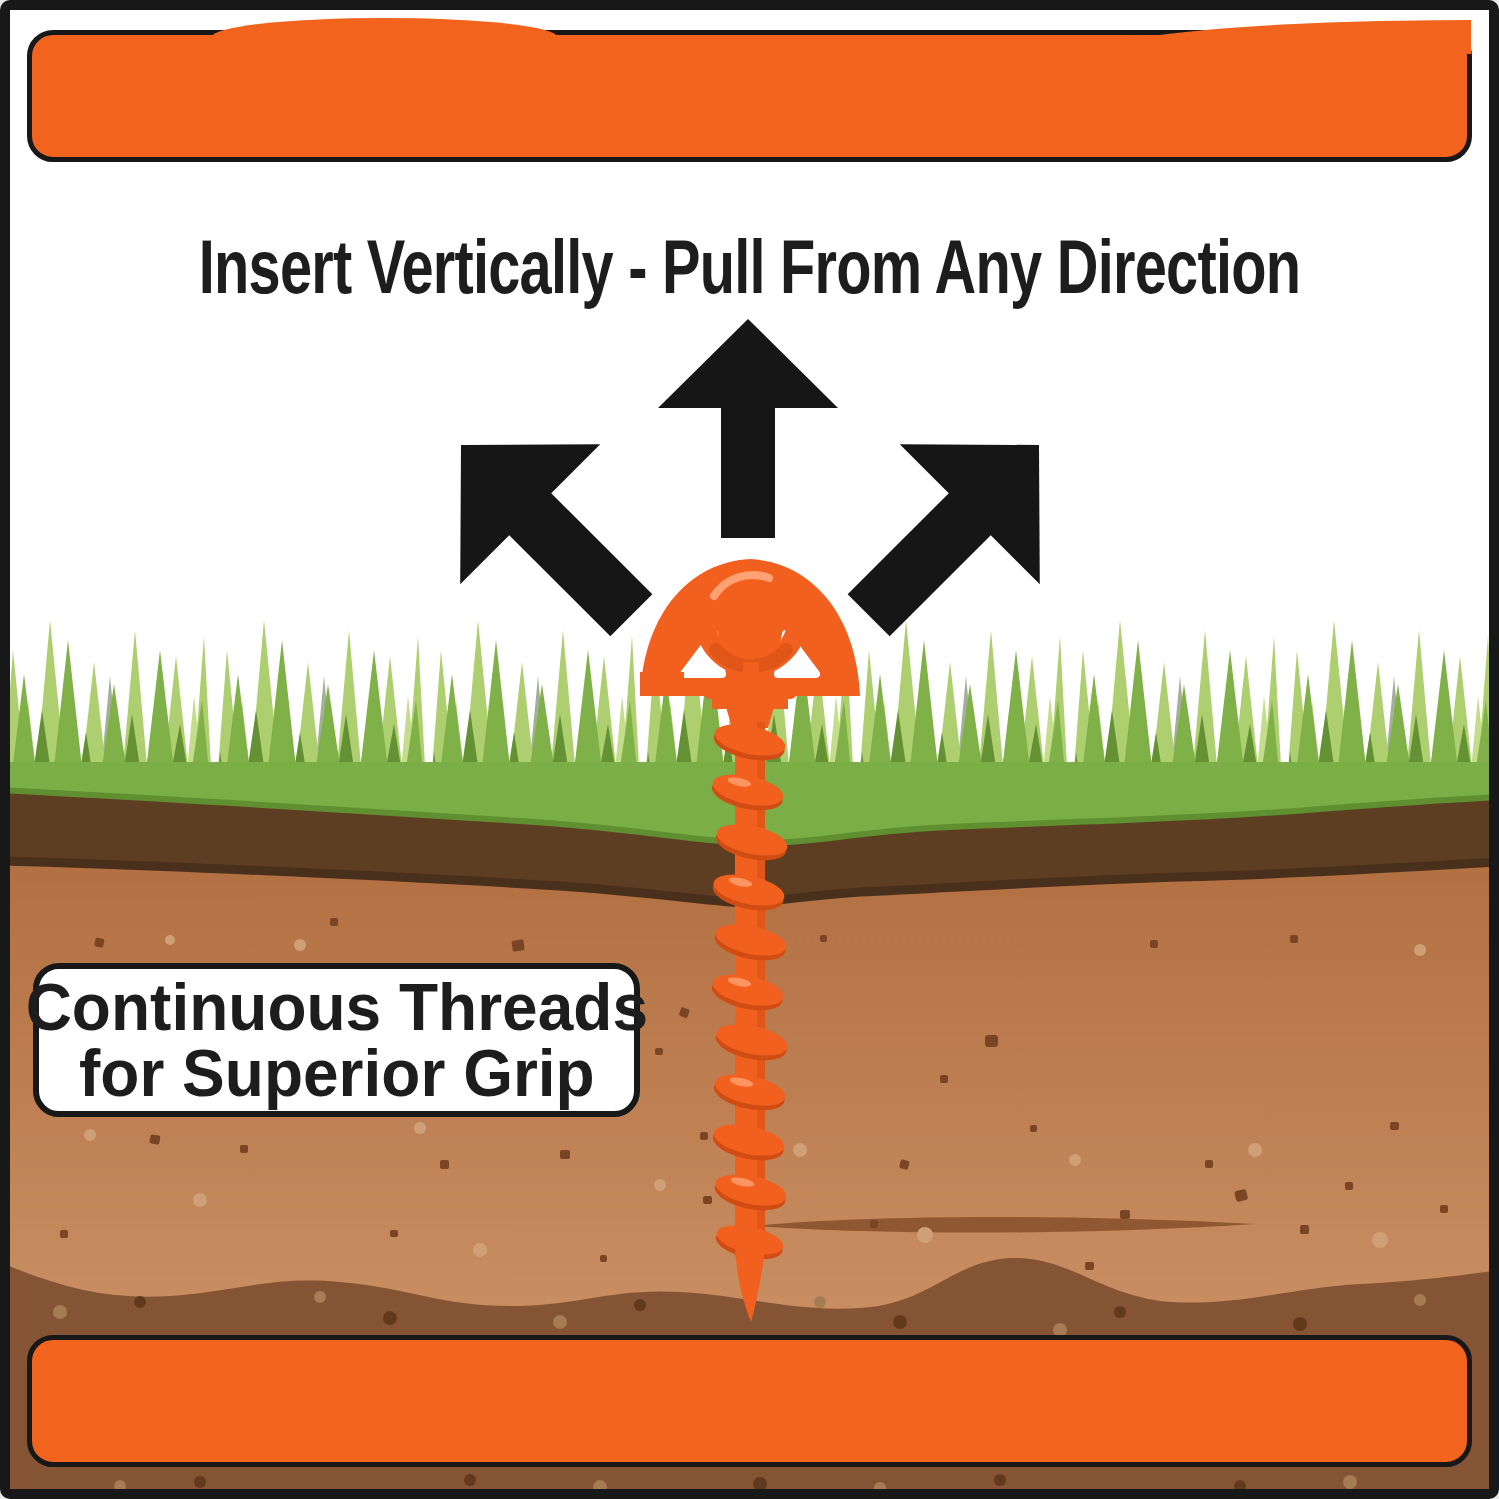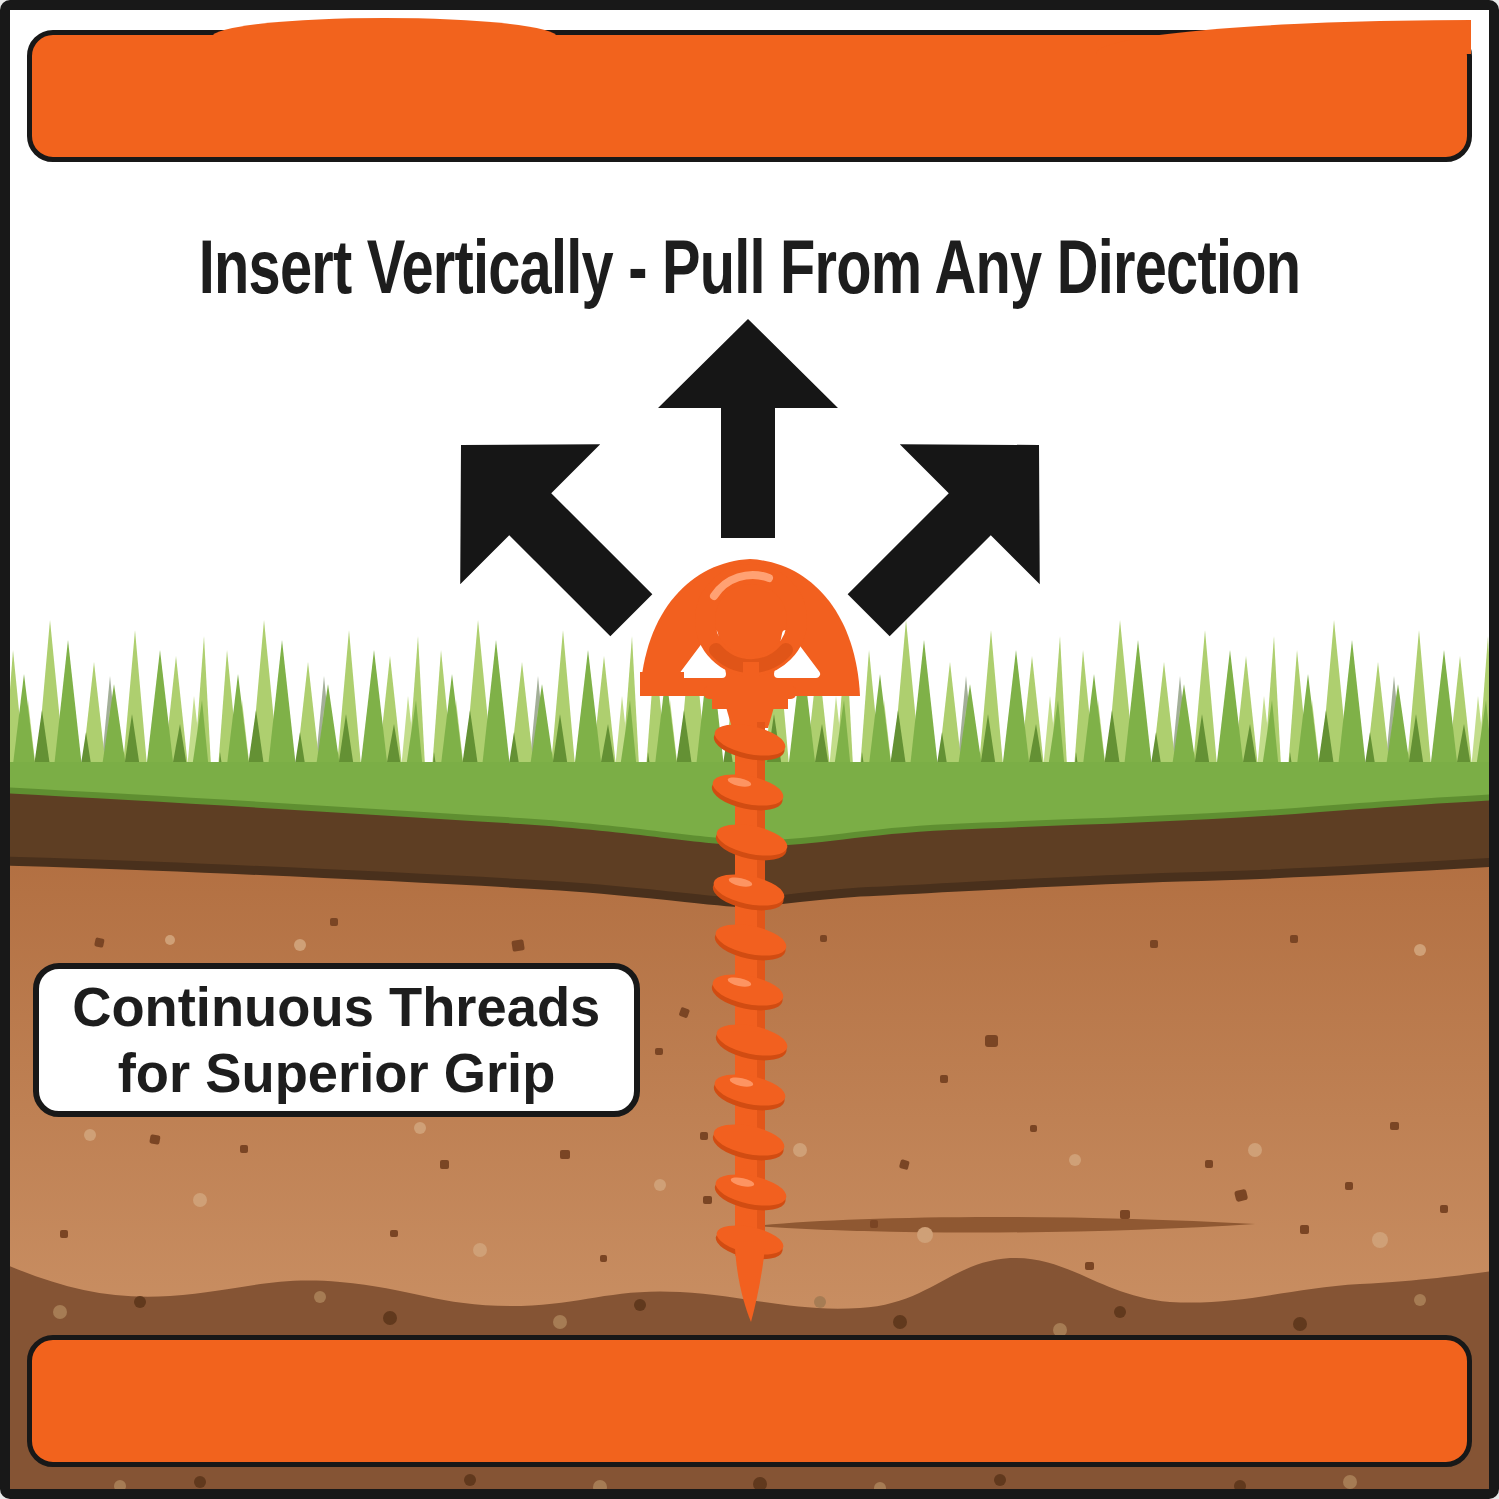--- a/index.html
+++ b/index.html
@@ -50,21 +50,21 @@
   }
 
   
   .callout{
     position:absolute;top:953px;height:142px;
     background:var(--c-paper,#fff);
     border:6px solid var(--c-frame,#181818);
     border-radius:26px;
     display:flex;flex-direction:column;align-items:center;justify-content:center;
     text-align:center;
-    font-size:56px;font-weight:bold;line-height:66px;
+    font-size:66px;font-weight:bold;line-height:66px;
     color:var(--c-text-dark,#1d1d1d);
     letter-spacing:0;
   }
   .callout-left{left:23px;width:595px;}
   .callout-right{left:842px;width:606px;}
   .callout span{display:block;transform:scaleX(0.97);white-space:nowrap;}
 </style>
 </head>
 <body>
 

